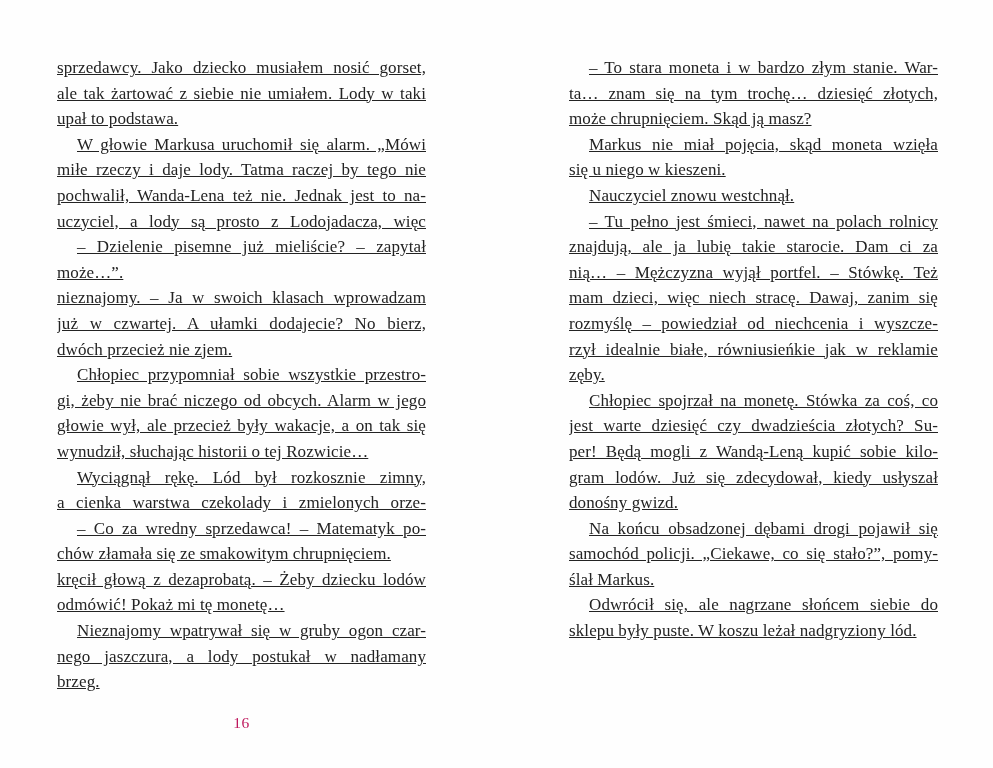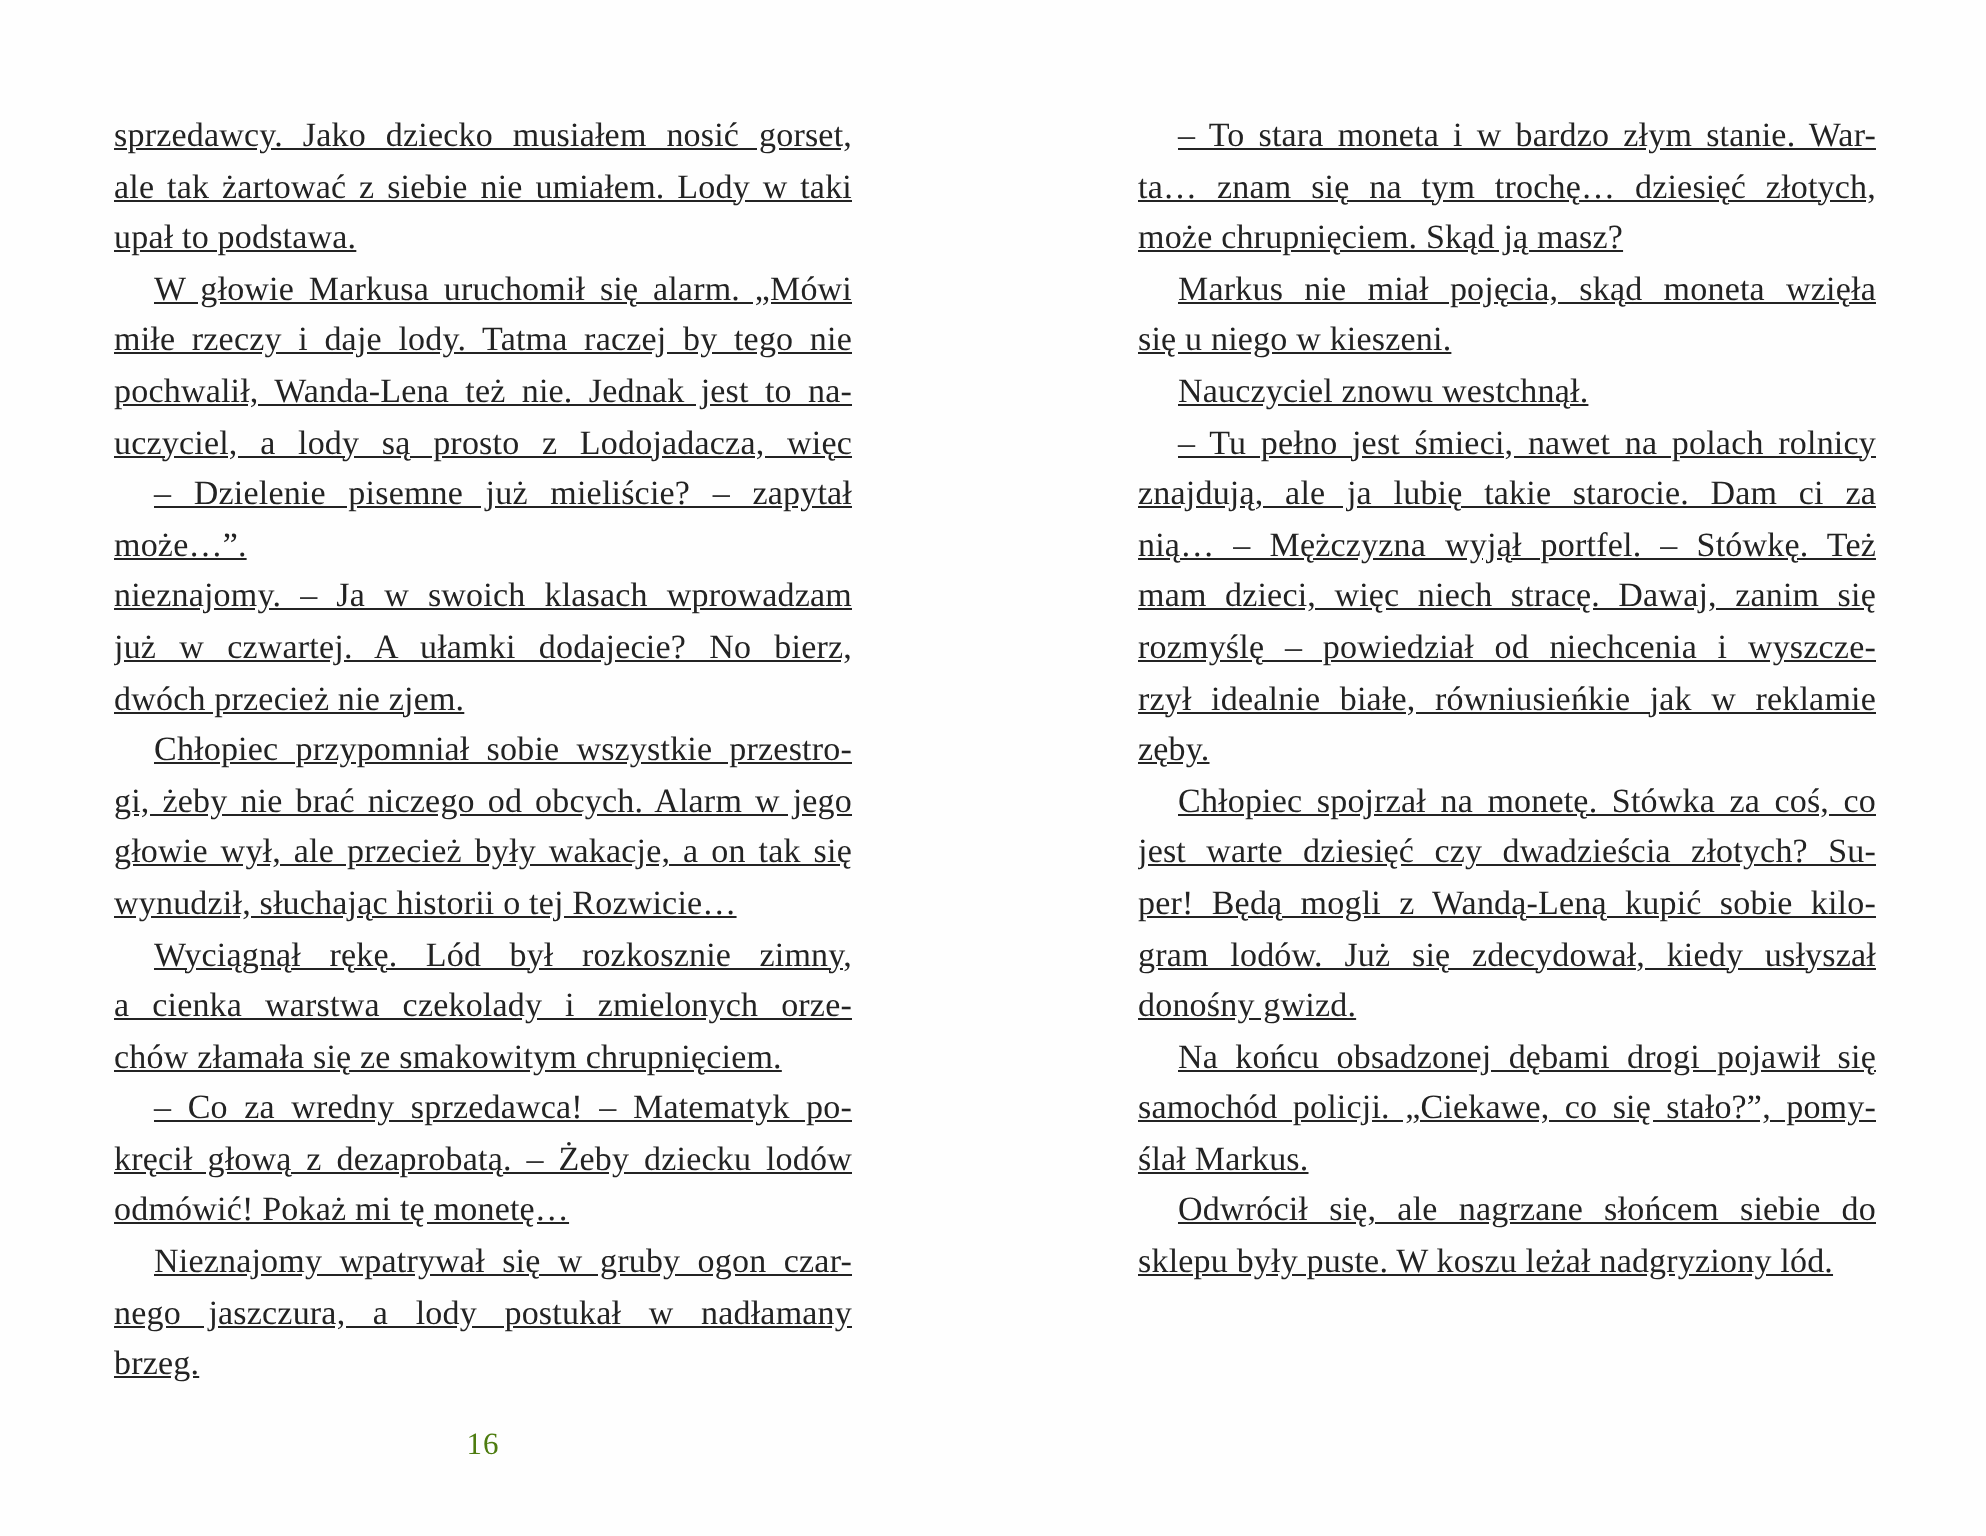--- a/index.html
+++ b/index.html
@@ -45,21 +45,21 @@
     text-indent: 20px;
   }
   .page-number {
     position: absolute;
     top: 714px;
     left: 57px;
     width: 369px;
     text-align: center;
     font-size: 15.5px;
     letter-spacing: 0.5px;
-    color: #4d7c0f;
+    color: #be185d;
   }
 </style>
 </head>
 <body>
 
 <div class="book-spread">
   <div class="page-col left" id="left-page-text">
       <div class="line">sprzedawcy. Jako dziecko musiałem nosić gorset,</div>
       <div class="line">ale tak żartować z siebie nie umiałem. Lody w taki</div>
       <div class="line para-end">upał to podstawa.</div>
@@ -71,22 +71,22 @@
       <div class="line para-end">może…”.</div>
       <div class="line">nieznajomy. – Ja w swoich klasach wprowadzam</div>
       <div class="line">już w czwartej. A ułamki dodajecie? No bierz,</div>
       <div class="line para-end">dwóch przecież nie zjem.</div>
       <div class="line first-indent">Chłopiec przypomniał sobie wszystkie przestro-</div>
       <div class="line">gi, żeby nie brać niczego od obcych. Alarm w jego</div>
       <div class="line">głowie wył, ale przecież były wakacje, a on tak się</div>
       <div class="line para-end">wynudził, słuchając historii o tej Rozwicie…</div>
       <div class="line first-indent">Wyciągnął rękę. Lód był rozkosznie zimny,</div>
       <div class="line">a cienka warstwa czekolady i zmielonych orze-</div>
+      <div class="line first-indent">– Co za wredny sprzedawca! – Matematyk po-</div>
       <div class="line para-end">chów złamała się ze smakowitym chrupnięciem.</div>
-      <div class="line first-indent">– Co za wredny sprzedawca! – Matematyk po-</div>
       <div class="line">kręcił głową z dezaprobatą. – Żeby dziecku lodów</div>
       <div class="line para-end">odmówić! Pokaż mi tę monetę…</div>
       <div class="line first-indent">Nieznajomy wpatrywał się w gruby ogon czar-</div>
       <div class="line">nego jaszczura, a lody postukał w nadłamany</div>
       <div class="line para-end">brzeg.</div>
     </div>
 
   <div class="page-col right" id="right-page-text">
       <div class="line first-indent">– To stara moneta i w bardzo złym stanie. War-</div>
       <div class="line">ta… znam się na tym trochę… dziesięć złotych,</div>

